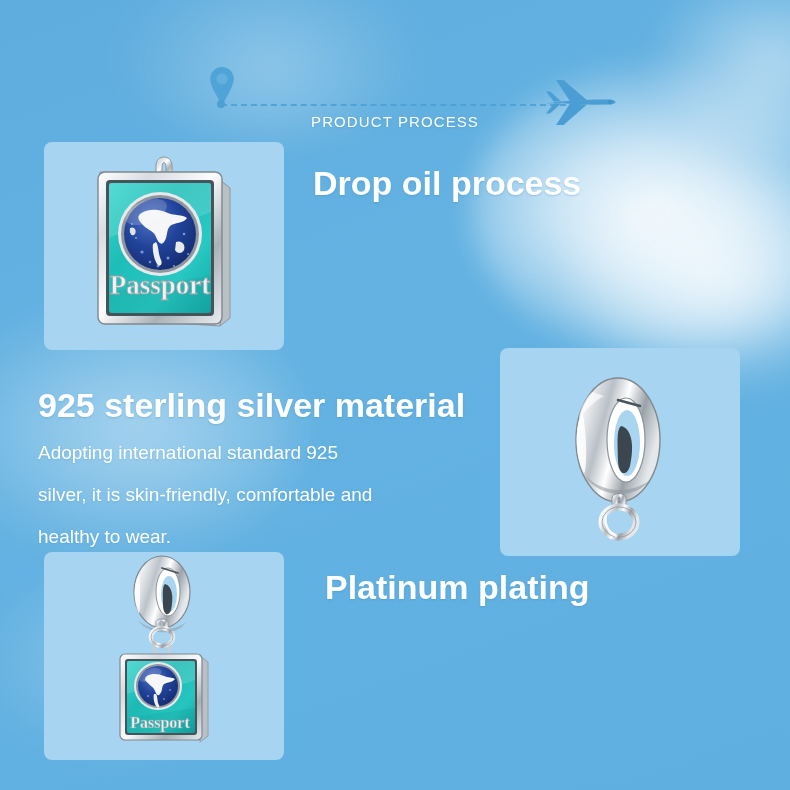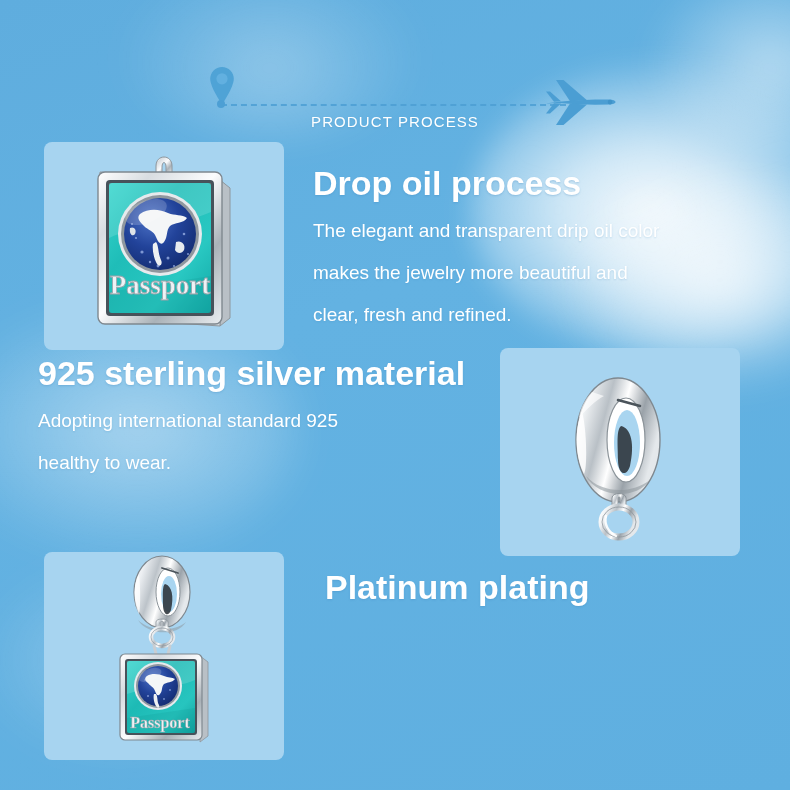--- a/index.html
+++ b/index.html
@@ -123,21 +123,21 @@
   }
   #card-passport-flat { left: 44px;  top: 142px; width: 240px; height: 208px; }
   #card-clasp        { left: 500px; top: 348px; width: 240px; height: 208px; }
   #card-full-charm   { left: 44px;  top: 552px; width: 240px; height: 208px; }
 
   .img-card svg { display: block; width: 100%; height: 100%; }
 
   
   .text-block { position: absolute; }
   #block-drop-oil   { left: 313px; top: 166px; width: 452px; }
-  #block-silver     { left: 38px;  top: 356px; width: 452px; }
+  #block-silver     { left: 38px;  top: 388px; width: 452px; }
   #block-platinum   { left: 325px; top: 570px; width: 452px; }
 
   .block-title {
     color: #ffffff;
     font-size: 34px;
     font-weight: bold;
     line-height: 34px;
     margin-bottom: 10px;
     text-shadow: 0 1px 2px rgba(60,130,185,.30);
   }
@@ -359,31 +359,27 @@
                C114 145 112 142 111 139 C110 135 106 134 104 131 C101 129 100 126 103 124 Z" fill="#f4f6f7"></path>
       <path d="M112 142 C114 145 113 150 115 153 C116 156 114 157 112 154 C110 151 109 145 110 142 Z" fill="#eef1f3"></path>
       <ellipse cx="106" cy="123" rx="12" ry="6" fill="#ffffff" opacity=".16" transform="rotate(-22 106 123)"></ellipse>
 
       <text x="116" y="176" text-anchor="middle" font-family="Liberation Serif, serif" font-size="16" font-weight="bold" fill="#eef2f5" stroke="#9aa3aa" stroke-width="0.5">Passport</text>
     </svg>
   </div>
 
   <div class="text-block" id="block-drop-oil">
     <div class="block-title">Drop oil process</div>
-    <div class="block-body">
-      <span>The elegant and transparent drip oil color</span>
-      <span>makes the jewelry more beautiful and</span>
-      <span>clear, fresh and refined.</span>
-    </div>
   </div>
 
   <div class="text-block" id="block-silver">
     <div class="block-title">925 sterling silver material</div>
     <div class="block-body">
       <span>Adopting international standard 925</span>
+      <span>silver, it is skin-friendly, comfortable and</span>
       <span>healthy to wear.</span>
     </div>
   </div>
 
   <div class="text-block" id="block-platinum">
     <div class="block-title">Platinum plating</div>
   </div>
 
 </div>
 

